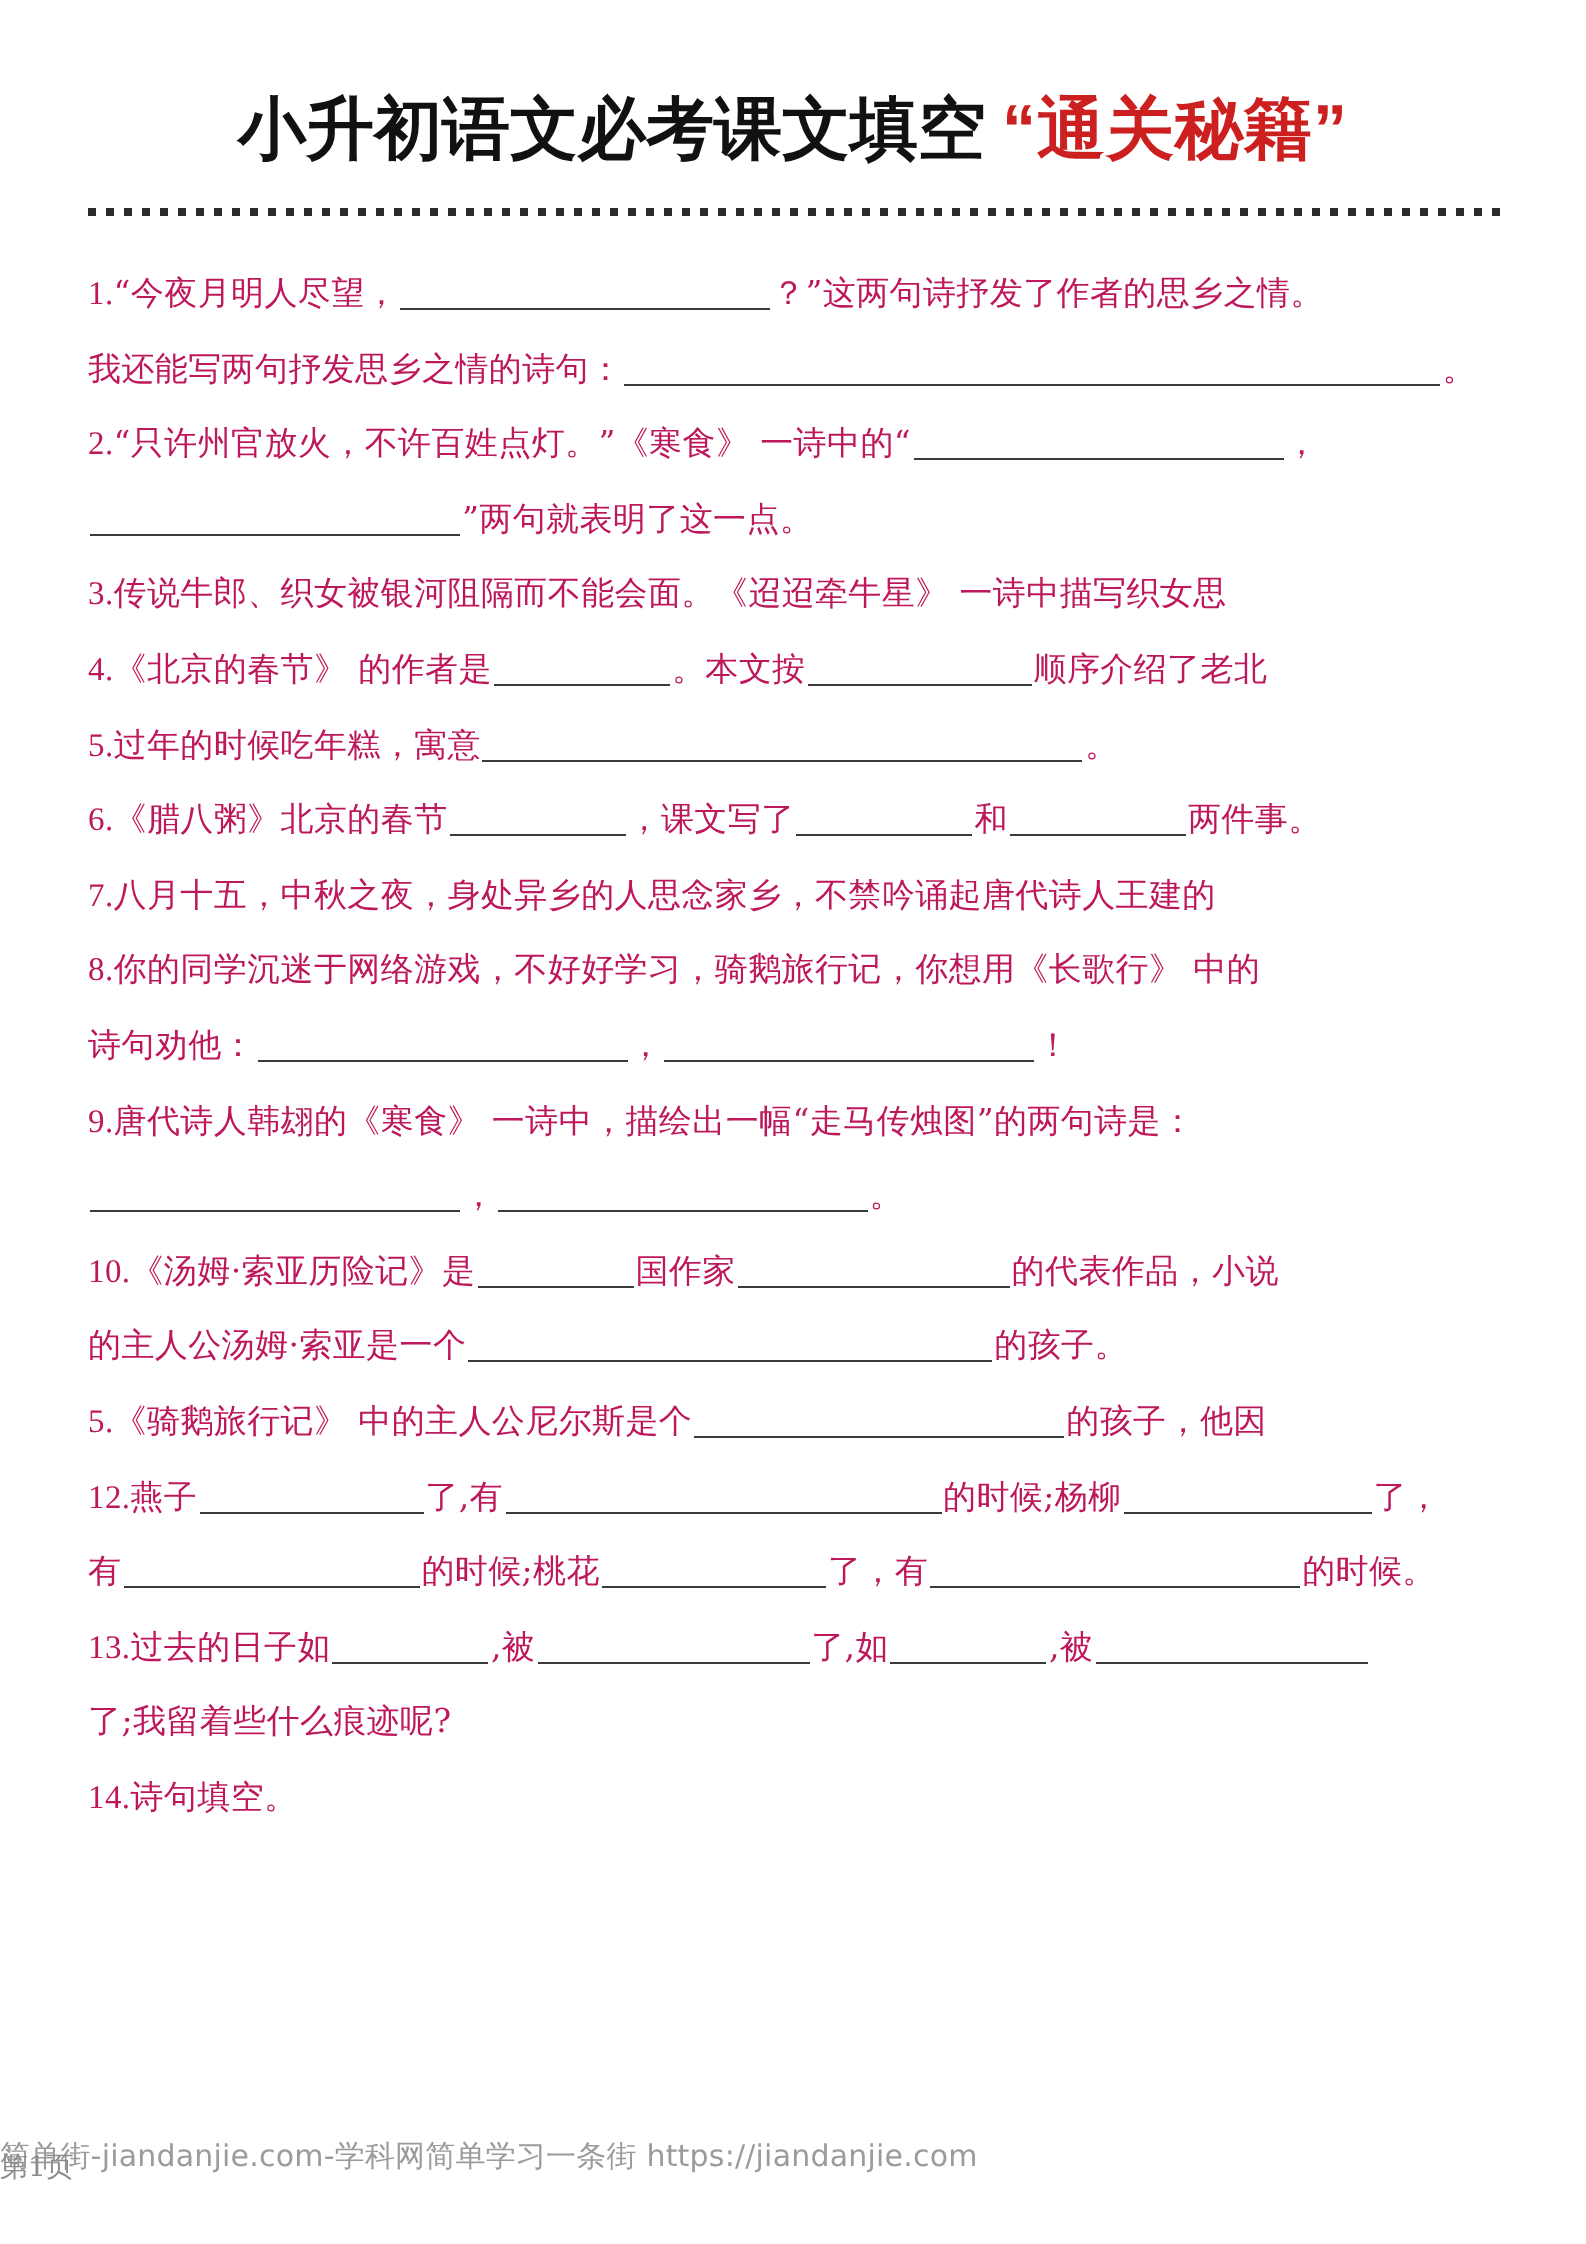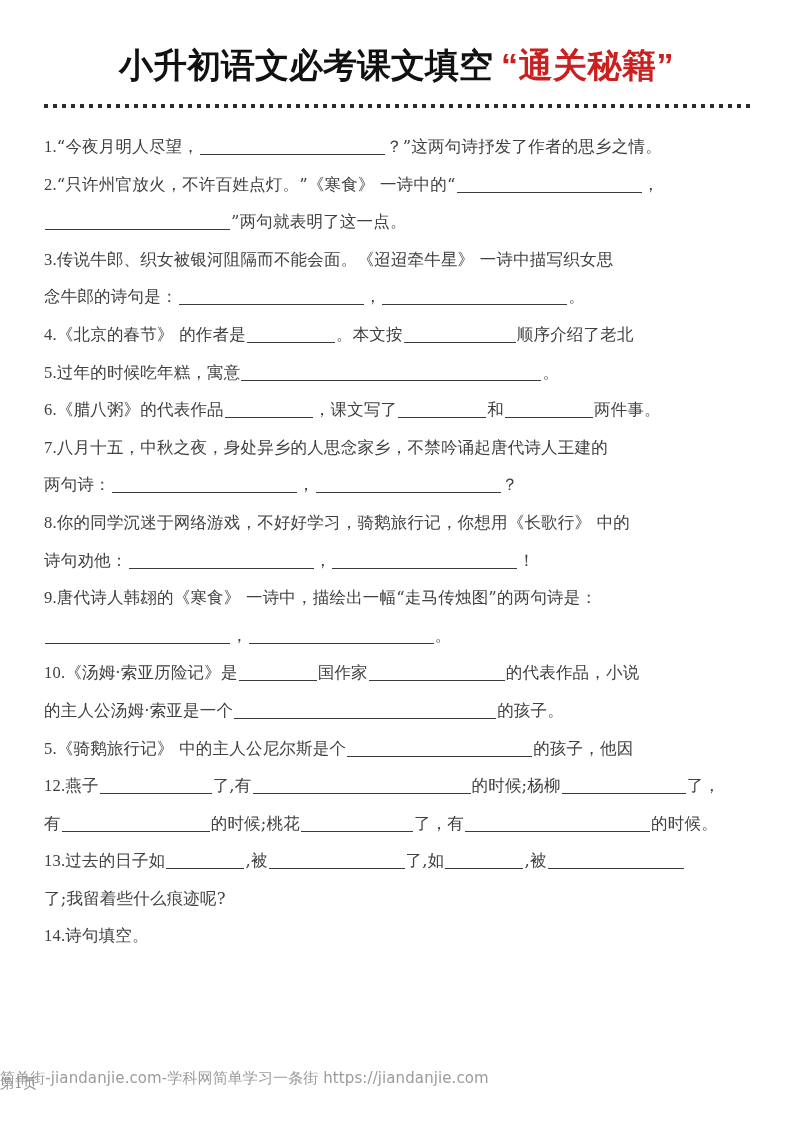--- a/index.html
+++ b/index.html
@@ -73,21 +73,21 @@
     left: 44px;
     width: 706px;
   }
 
   .qline {
     font-family: "DejaVu Serif", "Liberation Serif", serif;
     font-size: 16.5px;
     line-height: 37.6px;
     height: 37.6px;
     white-space: nowrap;
-    color: #404040;
+    color: #be185d;
     letter-spacing: 0.2px;
   }
   .qline .num {
     font-family: "Liberation Serif", "DejaVu Serif", serif;
   }
 
   
   .blank {
     display: inline-block;
     border-bottom: 1.6px solid #3a3a3a;
@@ -144,52 +144,49 @@
       <span class="title-main" style="color: rgb(17, 17, 17);">小升初语文必考课文填空</span><span class="title-accent" style="color: rgb(204, 32, 32);">“通关秘籍”</span>
     </div>
   </div>
   <div class="divider"></div>
 
   <div class="content">
 
     <div class="qline">
       <span class="num">1.</span><span>“今夜月明人尽望，</span><span class="blank b17"></span><span>？”这两句诗抒发了作者的思乡之情。</span>
     </div>
+    <div class="qline">
+      <span>我还能写两句抒发思乡之情的诗句：</span><span class="blank b38"></span><span>。</span>
+    </div>
 
     <div class="qline">
       <span class="num">2.</span><span>“只许州官放火，不许百姓点灯。”《寒食》 一诗中的“</span><span class="blank b17"></span><span>，</span>
     </div>
     <div class="qline">
       <span class="blank b17"></span><span>”两句就表明了这一点。</span>
     </div>
 
     <div class="qline">
       <span class="num">3.</span><span>传说牛郎、织女被银河阻隔而不能会面。《迢迢牵牛星》 一诗中描写织女思</span>
     </div>
-    <div class="qline">
-      <span>念牛郎的诗句是：</span><span class="blank b17"></span><span>，</span><span class="blank b17"></span><span>。</span>
-    </div>
 
     <div class="qline">
       <span class="num">4.</span><span>《北京的春节》 的作者是</span><span class="blank b9"></span><span>。本文按</span><span class="blank b11"></span><span>顺序介绍了老北</span>
     </div>
 
     <div class="qline">
       <span class="num">5.</span><span>过年的时候吃年糕，寓意</span><span class="blank b28"></span><span>。</span>
     </div>
 
     <div class="qline">
-      <span class="num">6.</span><span>《腊八粥》的代表作品</span><span class="blank b9"></span><span>，课文写了</span><span class="blank b9"></span><span>和</span><span class="blank b9"></span><span>两件事。</span>
+      <span class="num">6.</span><span>《腊八粥》北京的春节</span><span class="blank b9"></span><span>，课文写了</span><span class="blank b9"></span><span>和</span><span class="blank b9"></span><span>两件事。</span>
     </div>
 
     <div class="qline">
       <span class="num">7.</span><span>八月十五，中秋之夜，身处异乡的人思念家乡，不禁吟诵起唐代诗人王建的</span>
-    </div>
-    <div class="qline">
-      <span>两句诗：</span><span class="blank b17"></span><span>，</span><span class="blank b17"></span><span>？</span>
     </div>
 
     <div class="qline">
       <span class="num">8.</span><span>你的同学沉迷于网络游戏，不好好学习，骑鹅旅行记，你想用《长歌行》 中的</span>
     </div>
     <div class="qline">
       <span>诗句劝他：</span><span class="blank b17"></span><span>，</span><span class="blank b17"></span><span>！</span>
     </div>
 
     <div class="qline">

